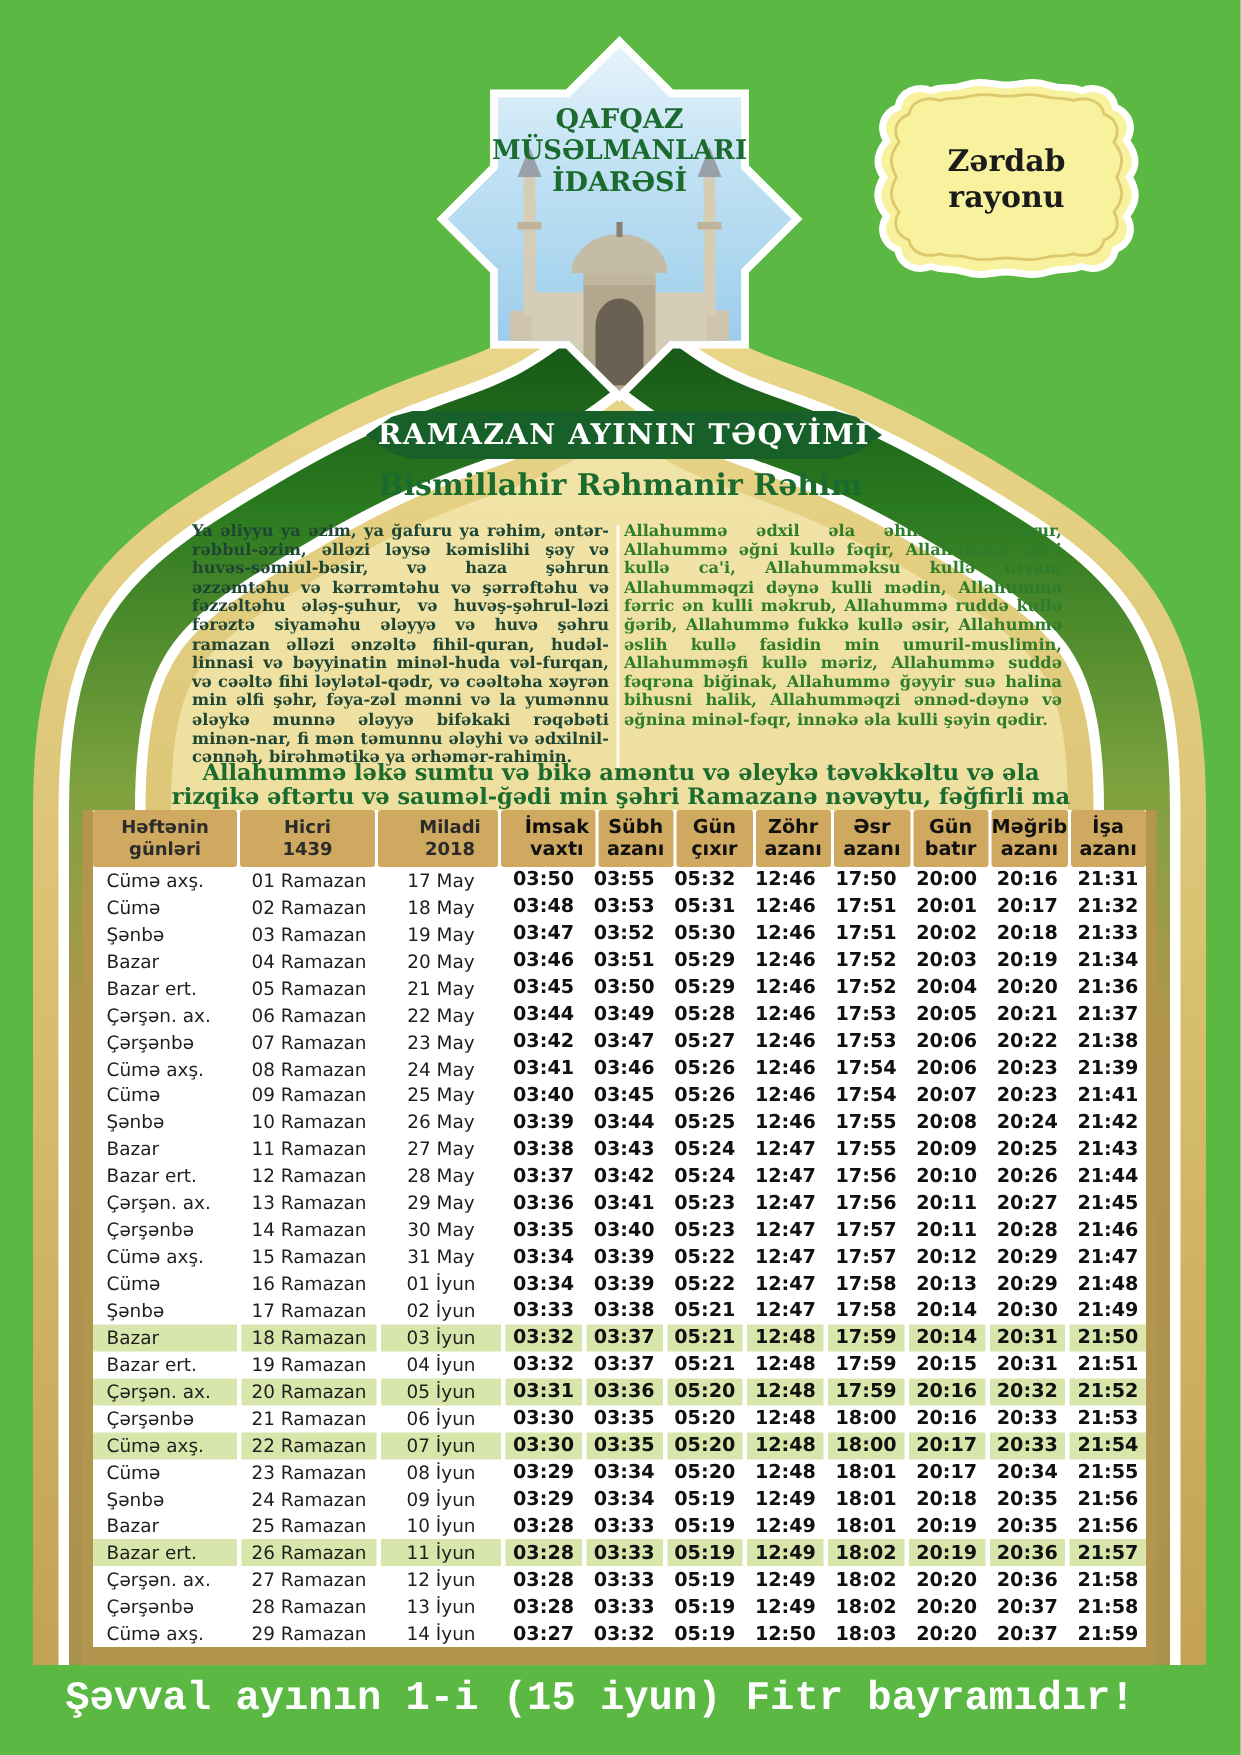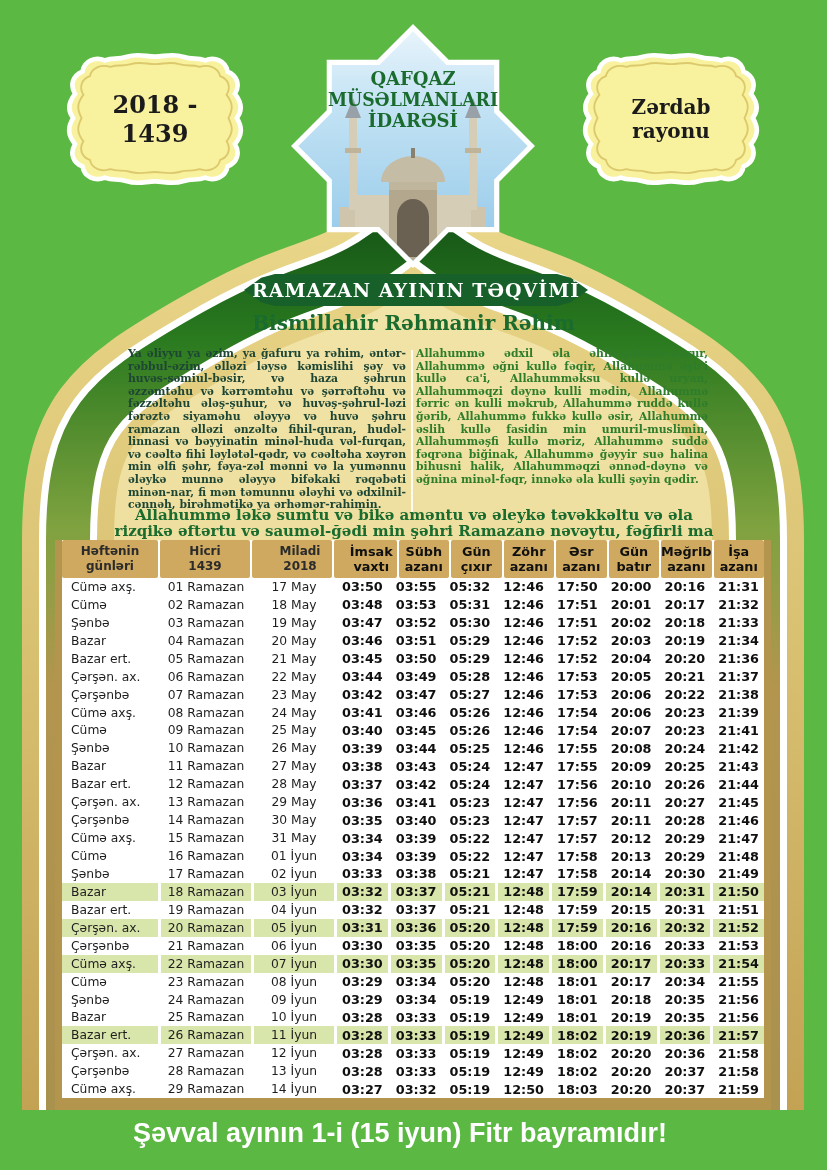--- a/index.html
+++ b/index.html
@@ -84,21 +84,21 @@
   }
   .trow.hl .cell{background:var(--highlight-green);}
   .c0{width:96px;justify-content:flex-start;padding-left:9px;}
   .c1{width:90px;}
   .c2{width:80px;}
   .ct{flex:1;font-weight:700;font-size:12.8px;color:#101010;}
 
   
   .footer-line{
     position:absolute;left:0;top:1118px;width:800px;text-align:center;
-    color:var(--footer-white);font-family:Liberation Sans, sans-serif;
+    color:var(--footer-white);font-family:Liberation Mono, monospace;
     font-weight:bold;font-size:27px;
   }
 </style>
 </head>
 <body>
 
 <div id="canvas">
 
   <svg class="abs" style="left:0;top:0" width="827" height="1170" viewBox="0 0 827 1170">
     <defs>
@@ -124,37 +124,20 @@
              C 496 300 506 268 631 342 C 721 395 758 420 758 540 V 1110 Z" fill="url(#creamGrad)"></path>
 
     <path d="M 68 1110 V 540 C 68 420 105 395 195 342 C 320 268 330 300 413 228
              C 496 300 506 268 631 342 C 721 395 758 420 758 540 V 1110" fill="none" stroke="url(#goldGrad)" stroke-width="92"></path>
     <path d="M 68 1110 V 540 C 68 420 105 395 195 342 C 320 268 330 300 413 228
              C 496 300 506 268 631 342 C 721 395 758 420 758 540 V 1110" fill="none" stroke="#ffffff" stroke-width="58"></path>
     <path d="M 68 1110 V 540 C 68 420 105 395 195 342 C 320 268 330 300 413 228
              C 496 300 506 268 631 342 C 721 395 758 420 758 540 V 1110" fill="none" stroke="url(#greenGrad)" stroke-width="44"></path>
   </svg>
 
-  <div class="badge badge-year" style="left:62px;top:50px">
-    <svg width="186" height="138" viewBox="0 0 200 142">
-      <path d="M100 4 C90 4 82 0 70 4 C58 8 56 4 46 8 C36 4 24 8 22 20 C12 24 8 34 14 44
-               C6 54 6 62 12 70 C6 80 6 88 14 98 C8 108 12 118 22 122 C24 134 36 138 46 134
-               C56 138 58 134 70 138 C82 142 90 138 100 138 C110 138 118 142 130 138
-               C142 134 144 138 154 134 C164 138 176 134 178 122 C188 118 192 108 186 98
-               C194 88 194 80 188 70 C194 62 194 54 186 44 C192 34 188 24 178 20
-               C176 8 164 4 154 8 C144 4 142 8 130 4 C118 0 110 4 100 4 Z" fill="var(--badge-yellow)" stroke="#ffffff" stroke-width="5"></path>
-      <path d="M100 12 C91 12 84 9 74 12 C64 15 61 12 52 15 C43 12 32 15 30 25 C21 28 18 37 23 45
-               C16 54 16 60 21 70 C16 80 16 86 23 95 C18 103 21 112 30 115 C32 125 43 128 52 125
-               C61 128 64 125 74 128 C84 131 91 128 100 128 C109 128 116 131 126 128
-               C136 125 139 128 148 125 C157 128 168 125 170 115 C179 112 182 103 177 95
-               C184 86 184 80 179 70 C184 60 184 54 177 45 C182 37 179 28 170 25
-               C168 15 157 12 148 15 C139 12 136 15 126 12 C116 9 109 12 100 12 Z" fill="none" stroke="#dcc96e" stroke-width="2"></path>
-    </svg>
-    <div class="badge-text">2018 - 1439</div>
-  </div>
 
   <div class="badge badge-region" style="left:578px;top:50px">
     <svg width="186" height="138" viewBox="0 0 200 142">
       <path d="M100 4 C90 4 82 0 70 4 C58 8 56 4 46 8 C36 4 24 8 22 20 C12 24 8 34 14 44
                C6 54 6 62 12 70 C6 80 6 88 14 98 C8 108 12 118 22 122 C24 134 36 138 46 134
                C56 138 58 134 70 138 C82 142 90 138 100 138 C110 138 118 142 130 138
                C142 134 144 138 154 134 C164 138 176 134 178 122 C188 118 192 108 186 98
                C194 88 194 80 188 70 C194 62 194 54 186 44 C192 34 188 24 178 20
                C176 8 164 4 154 8 C144 4 142 8 130 4 C118 0 110 4 100 4 Z" fill="var(--badge-yellow)" stroke="#ffffff" stroke-width="5"></path>
       <path d="M100 12 C91 12 84 9 74 12 C64 15 61 12 52 15 C43 12 32 15 30 25 C21 28 18 37 23 45

